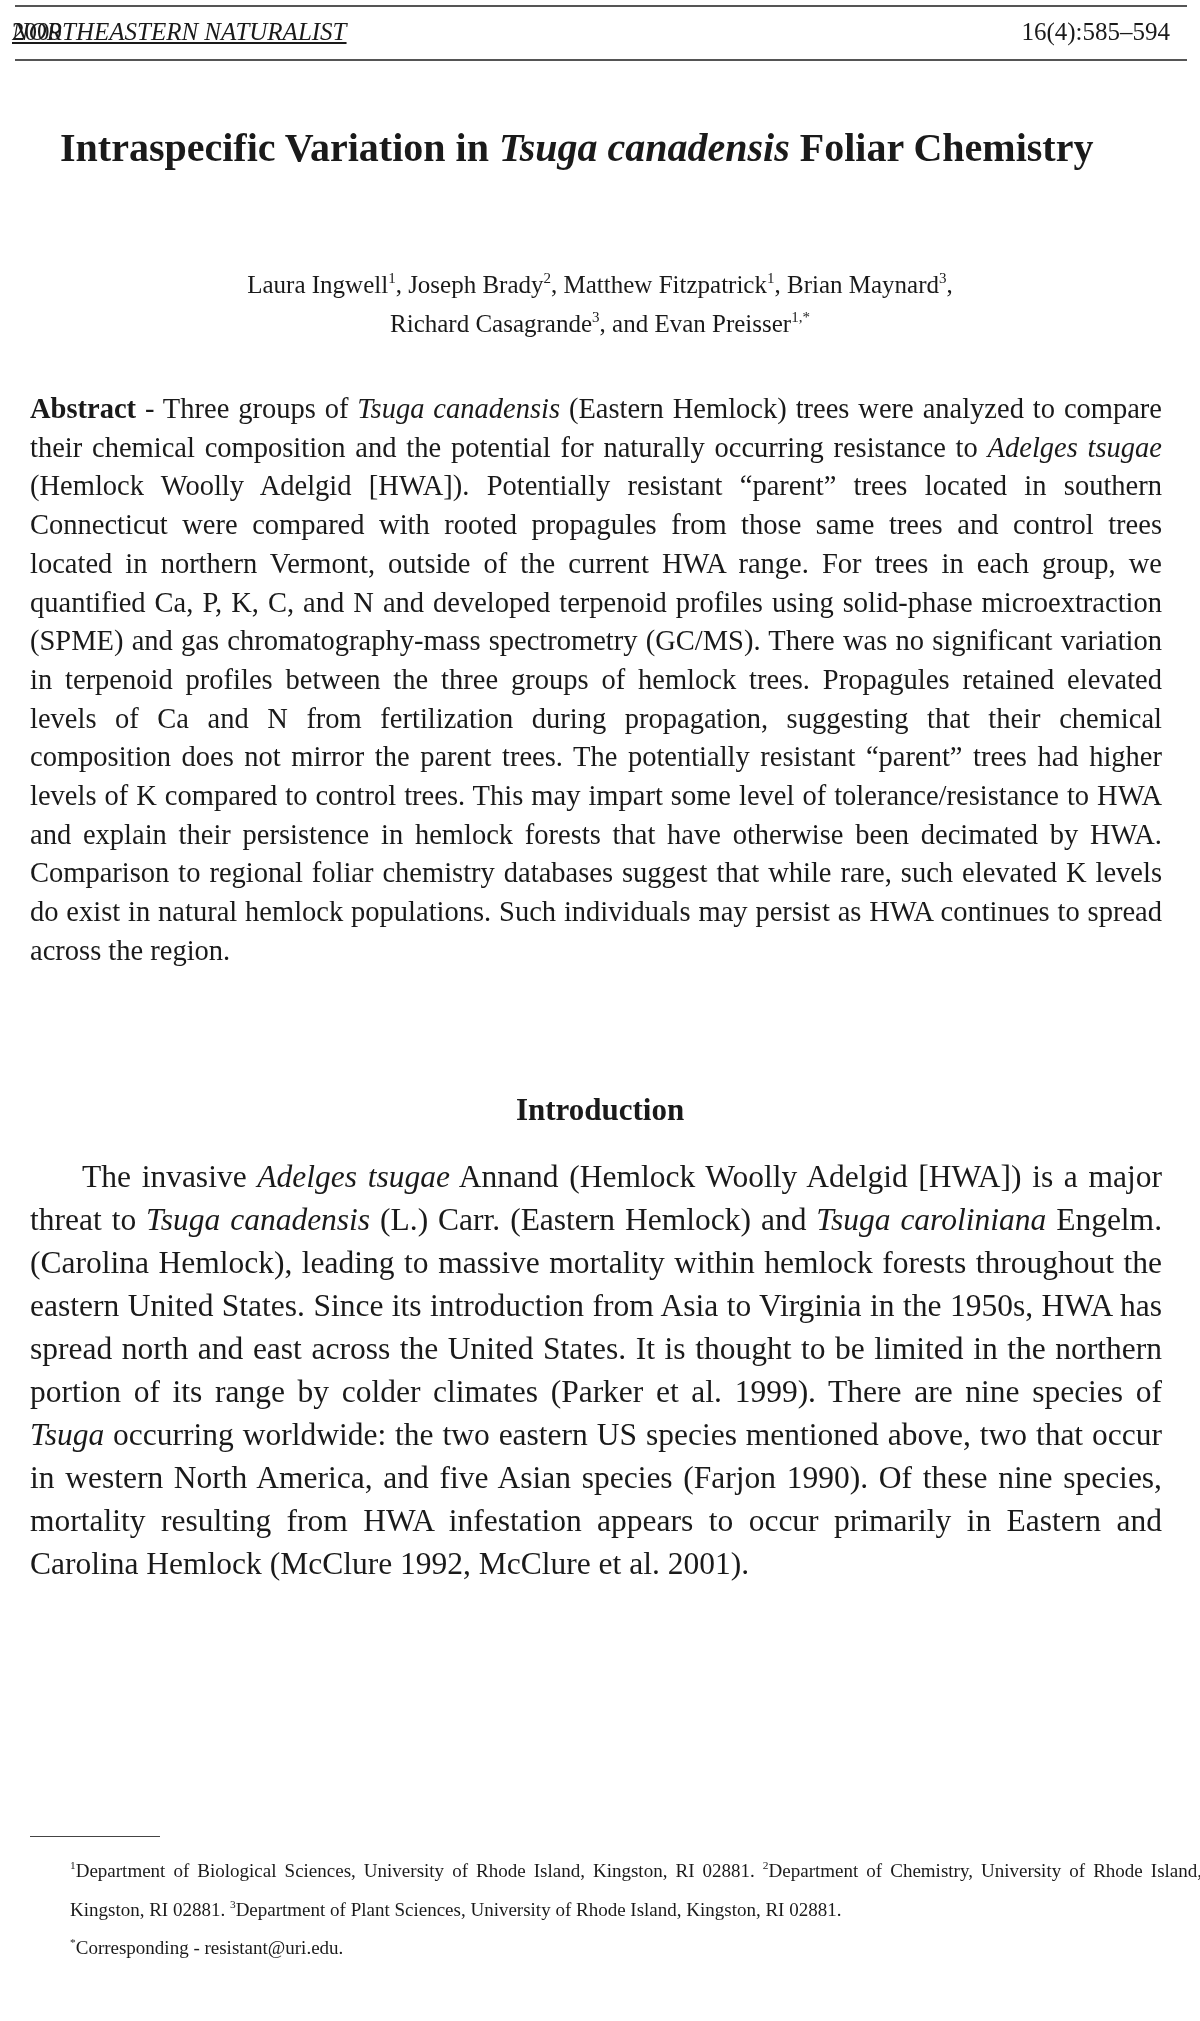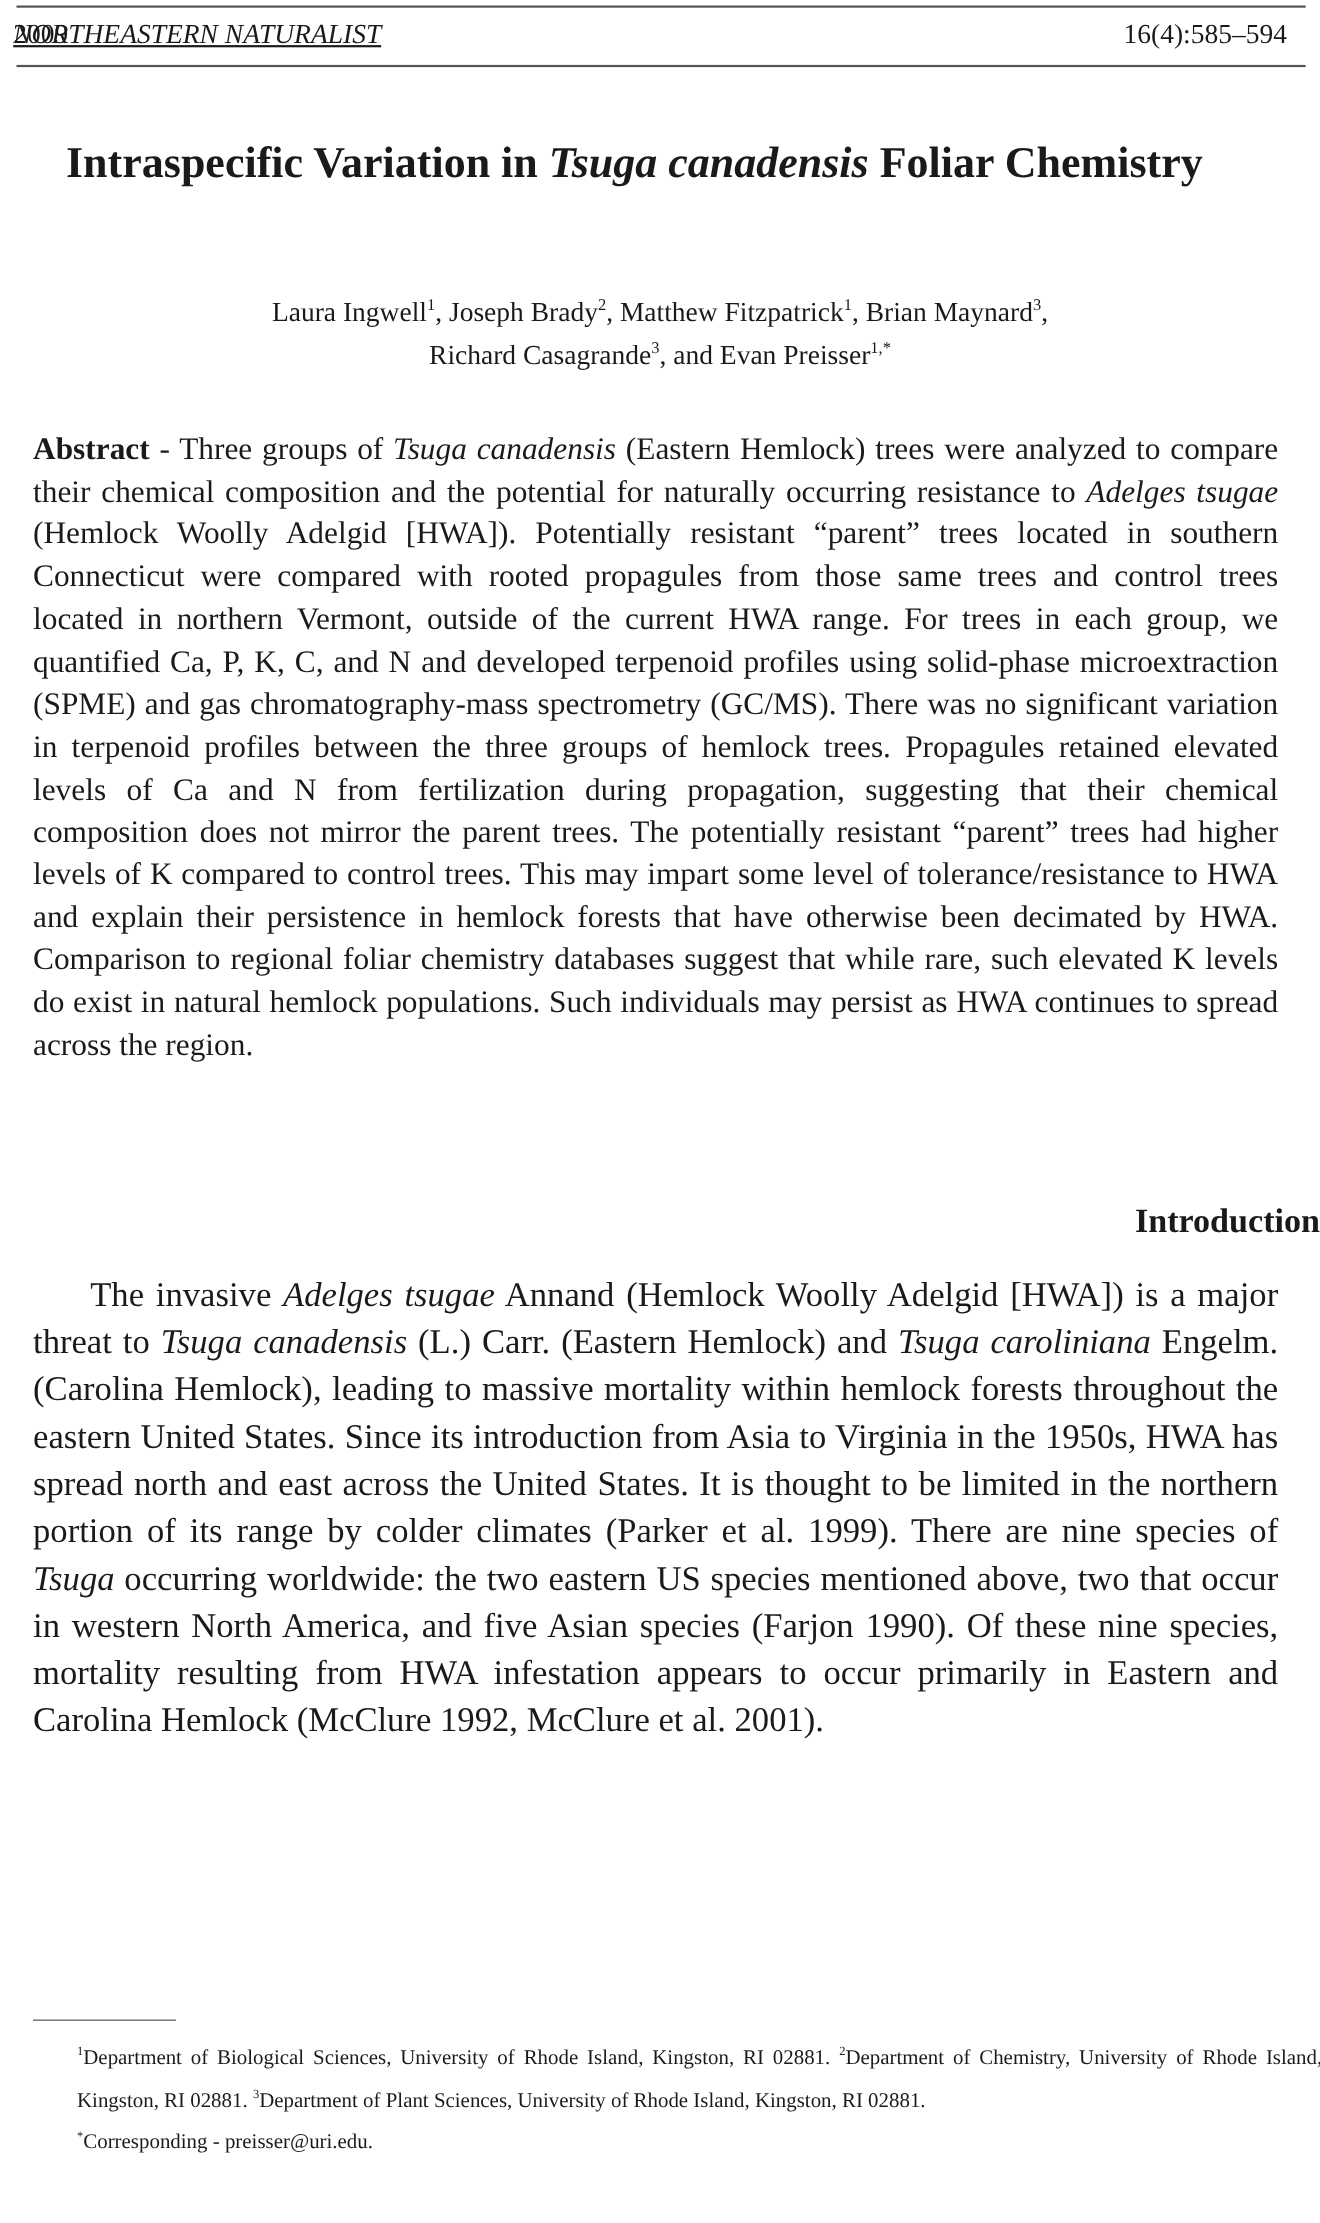--- a/index.html
+++ b/index.html
@@ -17,21 +17,21 @@
   .title { position: absolute; top: 122px; left: 60px; right: 60px; text-align: left;
            font-weight: bold; font-size: 40px; line-height: 51px; }
   .authors { position: absolute; top: 265px; left: 40px; right: 40px; text-align: center;
              font-size: 25px; line-height: 39px; }
   sup { font-size: 60%; line-height: 0; position: relative; top: -0.05em; vertical-align: super; }
 
   .abstract { position: absolute; top: 390px; left: 30px; width: 1132px; text-align: justify;
               font-size: 28.5px; line-height: 38.7px; hyphens: manual; }
   .abstract .lab { font-weight: bold; }
 
-  .section-head { position: absolute; top: 1088px; left: 0; right: 0; text-align: right;
+  .section-head { position: absolute; top: 1088px; left: 0; right: 0; text-align: center;
                   font-weight: bold; font-size: 31px; line-height: 44px; }
   .intro { position: absolute; top: 1155px; left: 30px; width: 1132px; text-align: justify;
            font-size: 31.5px; line-height: 43px; }
   .intro p { margin: 0; text-indent: 52px; }
   .fn-rule { position: absolute; top: 1836px; left: 30px; width: 130px; border-top: 1.5px solid #444; }
   .footnotes { position: absolute; top: 1852px; left: 22px; width: 1132px; text-align: justify;
                font-size: 19px; line-height: 38.5px; margin-left: 48px; }
   .footnotes p { margin: 0; }
   i { font-style: italic; }
 </style>
@@ -55,14 +55,14 @@
 <div class="abstract" id="abstract"><span class="lab">Abstract</span><span id="abstract-body"><span> - Three groups of </span><i>Tsuga canadensis</i><span> (Eastern Hemlock) trees were analyzed to compare their chemical composition and the potential for naturally occurring resistance to </span><i>Adelges tsugae</i><span> (Hemlock Woolly Adelgid [HWA]). Poten­tially resistant “parent” trees located in southern Connecticut were compared with rooted propagules from those same trees and control trees located in northern Ver­mont, outside of the current HWA range. For trees in each group, we quantified Ca, P, K, C, and N and developed terpenoid profiles using solid-phase microextraction (SPME) and gas chromatography-mass spectrometry (GC/MS). There was no sig­nificant variation in terpenoid profiles between the three groups of hemlock trees. Propagules retained elevated levels of Ca and N from fertilization during propaga­tion, suggesting that their chemical composition does not mirror the parent trees. The potentially resistant “parent” trees had higher levels of K compared to control trees. This may impart some level of tolerance/resistance to HWA and explain their persistence in hemlock forests that have otherwise been decimated by HWA. Com­parison to regional foliar chemistry databases suggest that while rare, such elevated K levels do exist in natural hemlock populations. Such individuals may persist as HWA continues to spread across the region.</span></span></div>
 
 <div class="section-head">Introduction</div>
 
 <div class="intro" id="intro">
     <p><span>The invasive </span><i>Adelges tsugae</i><span> Annand (Hemlock Woolly Adelgid [HWA]) is a major threat to </span><i>Tsuga canadensis</i><span> (L.) Carr. (Eastern Hemlock) and </span><i>Tsuga caroliniana</i><span> Engelm. (Carolina Hemlock), leading to massive mortality within hemlock forests throughout the eastern United States. Since its intro­duction from Asia to Virginia in the 1950s, HWA has spread north and east across the United States. It is thought to be limited in the northern portion of its range by colder climates (Parker et al. 1999). There are nine species of </span><i>Tsuga</i><span> occurring worldwide: the two eastern US species mentioned above, two that occur in western North America, and five Asian species (Farjon 1990). Of these nine species, mortality resulting from HWA infestation ap­pears to occur primarily in Eastern and Carolina Hemlock (McClure 1992, McClure et al. 2001).</span></p>
   </div>
 
 <div class="fn-rule"></div>
 <div class="footnotes" id="footnotes">
-    <p><sup>1</sup><span>Department of Biological Sciences, University of Rhode Island, Kingston, RI 02881. </span><sup>2</sup><span>Department of Chemistry, University of Rhode Island, Kingston, RI 02881. </span><sup>3</sup><span>Department of Plant Sciences, University of Rhode Island, Kingston, RI 02881. </span><br><sup>*</sup><span>Corresponding - preisser@uri.edu.</span></p>
+    <p><sup>1</sup><span>Department of Biological Sciences, University of Rhode Island, Kingston, RI 02881. </span><sup>2</sup><span>Department of Chemistry, University of Rhode Island, Kingston, RI 02881. </span><sup>3</sup><span>Department of Plant Sciences, University of Rhode Island, Kingston, RI 02881. </span><br><sup>*</sup><span>Corresponding - resistant@uri.edu.</span></p>
   </div>
 
 </body></html>

